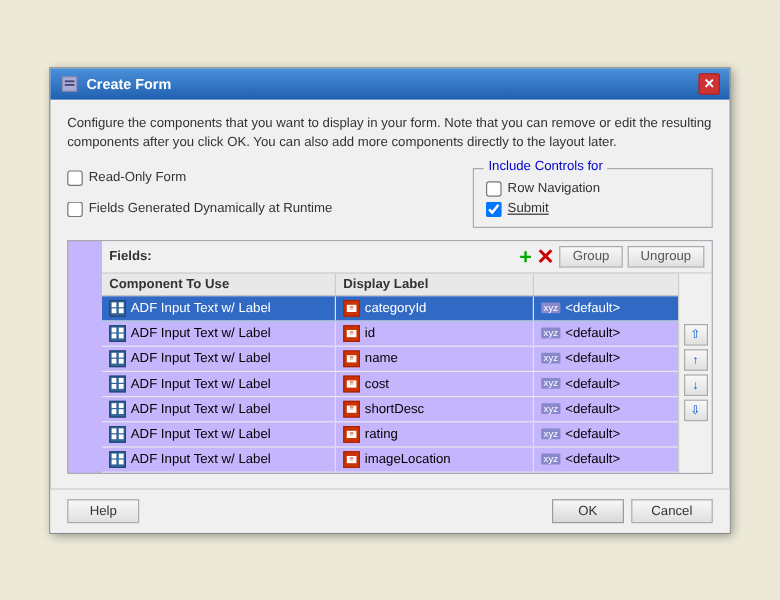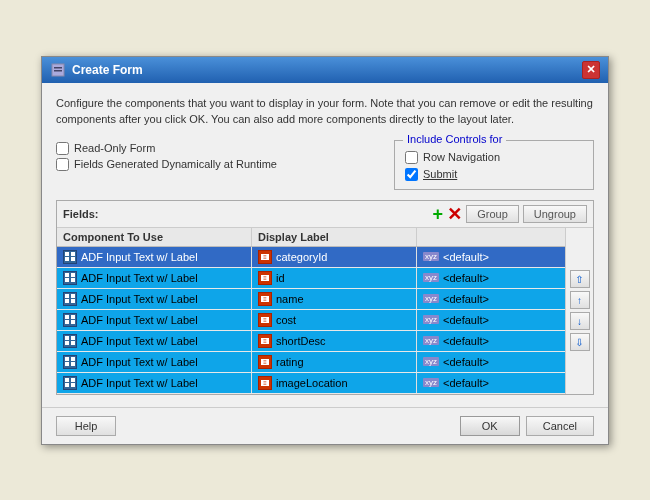--- a/index.html
+++ b/index.html
@@ -67,21 +67,21 @@
     }
     .top-section {
       display: flex;
       justify-content: space-between;
       align-items: flex-start;
       margin-bottom: 10px;
     }
     .checkboxes-left {
       display: flex;
       flex-direction: column;
-      gap: 3px;
+      gap: 13px;
       margin-top: 2px;
     }
     .checkbox-row {
       display: flex;
       align-items: center;
       gap: 5px;
       font-size: 11px;
       color: #333;
     }
     .checkbox-row input[type="checkbox"] {
@@ -117,22 +117,23 @@
       height: 13px;
       cursor: pointer;
     }
     .submit-label {
       color: #333;
       text-decoration: underline;
       text-align: right;
     }
     .fields-section {
       border: 1px solid #aaa;
-      background: #0ea5e9;
+      background: #c4b5fd;
       margin-top: 4px;
+      padding-left: 28px;
     }
     .fields-header {
       display: flex;
       align-items: center;
       justify-content: space-between;
       padding: 4px 6px;
       background: #f0f0f0;
       border-bottom: 1px solid #ccc;
     }
     .fields-label {

